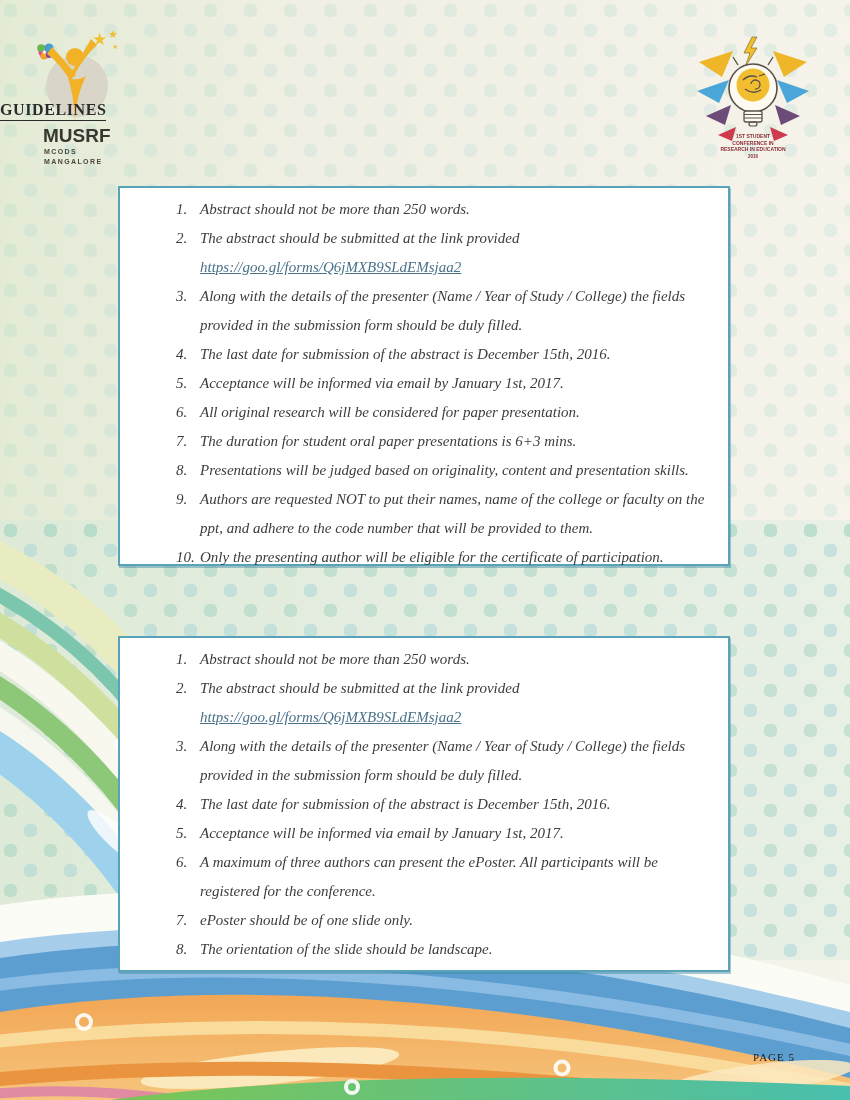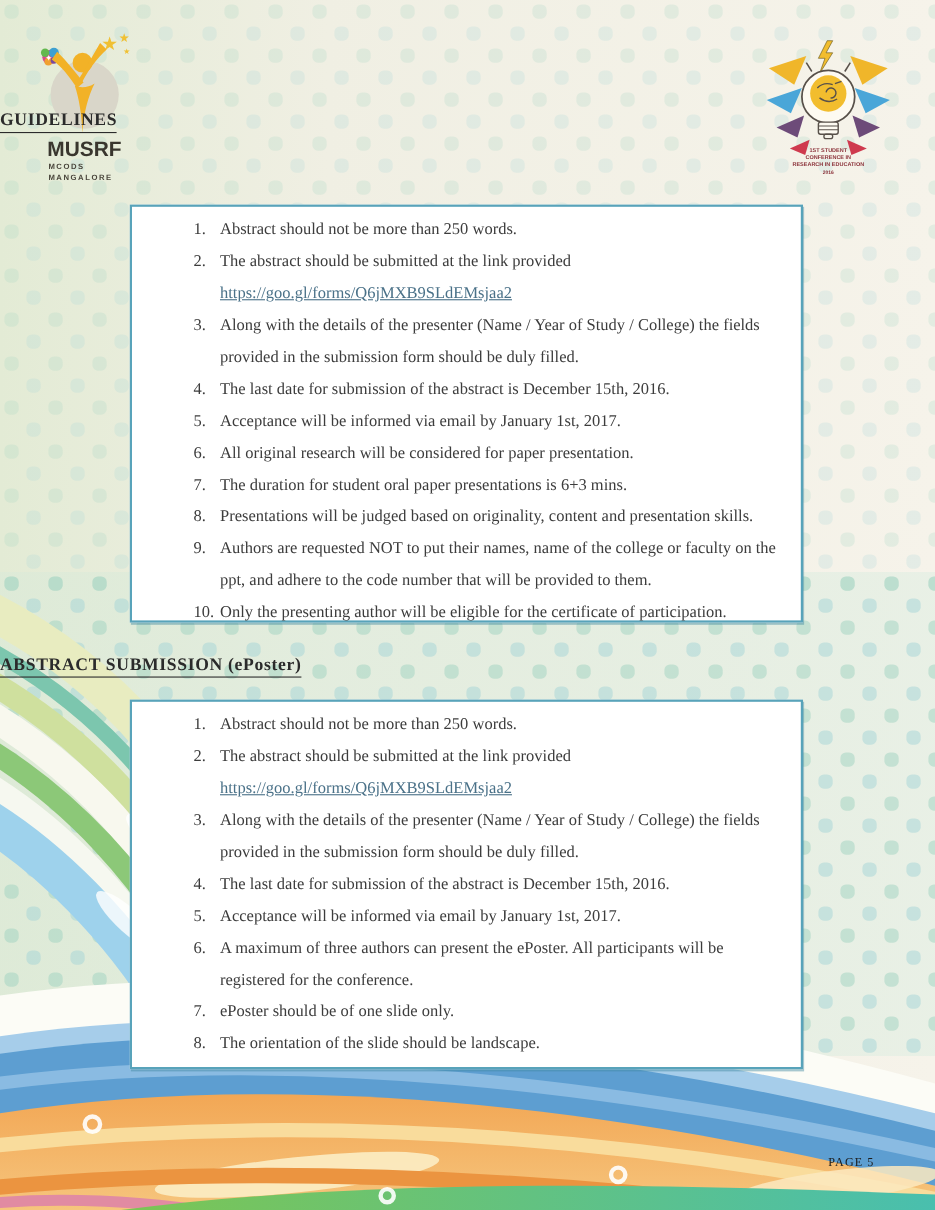--- a/index.html
+++ b/index.html
@@ -12,21 +12,21 @@
   #bg{position:absolute;left:0;top:0;width:850px;height:1100px;pointer-events:none;}
   .doc-heading{
     position:absolute;left:0;width:850px;text-align:left;z-index:2;
     font-weight:bold;color:#2b2b2b;font-size:16px;letter-spacing:.6px;margin:0;
   }
   .doc-heading span{display:inline-block;border-bottom:1.8px solid #2b2b2b;padding-bottom:1px;}
   .list-box{
     position:absolute;left:118px;width:612px;background:#fff;
     border:2px solid var(--box-border,#58a3ba);
     box-shadow:1px 2px 0 rgba(62,135,160,.45);
-    box-sizing:border-box;z-index:2;
+    box-sizing:border-box;z-index:2;font-style:italic;
   }
   .list-box ol{
     counter-reset:li;list-style:none;
     margin:7px 0 0 0;padding:0 10px 0 80px;
     font-size:15px;line-height:29px;color:#3c3c3c;
   }
   .list-box li{counter-increment:li;position:relative;}
   .list-box li::before{
     content:counter(li) ".";
     position:absolute;left:-24px;top:0;
@@ -187,23 +187,20 @@
       <li>The last date for submission of the abstract is December 15th, 2016.</li>
       <li>Acceptance will be informed via email by January 1st, 2017.</li>
       <li>All original research will be considered for paper presentation.</li>
       <li>The duration for student oral paper presentations is 6+3 mins.</li>
       <li>Presentations will be judged based on originality, content and presentation skills.</li>
       <li>Authors are requested NOT to put their names, name of the college or faculty on the ppt, and adhere to the code number that will be provided to them.</li>
       <li>Only the presenting author will be eligible for the certificate of participation.</li>
     </ol>
   </div>
 
-  <h2 class="doc-heading" style="top:596px;">
-    <span>ABSTRACT SUBMISSION (ePoster)</span>
-  </h2>
 
   <div class="list-box" style="top:636px;height:336px;">
     <ol>
       <li>Abstract should not be more than 250 words.</li>
       <li>
         <span>The abstract should be submitted at the link provided</span><br>
         <a class="url">https://goo.gl/forms/Q6jMXB9SLdEMsjaa2</a>
       </li>
       <li>Along with the details of the presenter (Name / Year of Study / College) the fields provided in the submission form should be duly filled.</li>
       <li>The last date for submission of the abstract is December 15th, 2016.</li>

